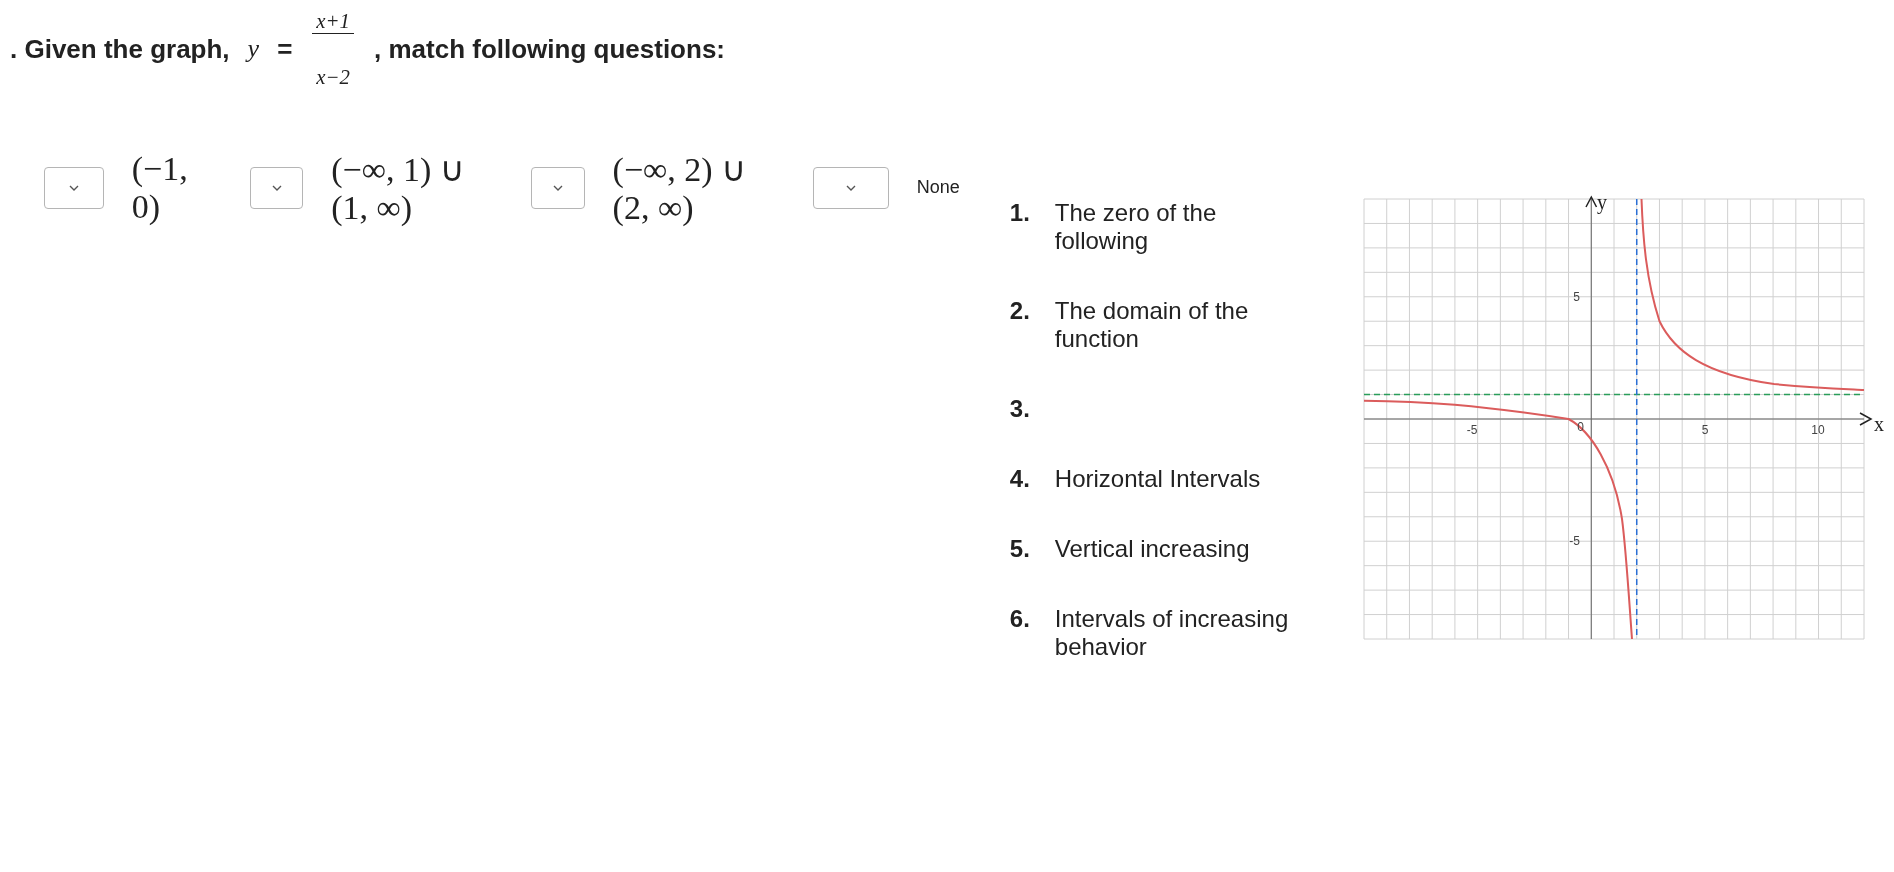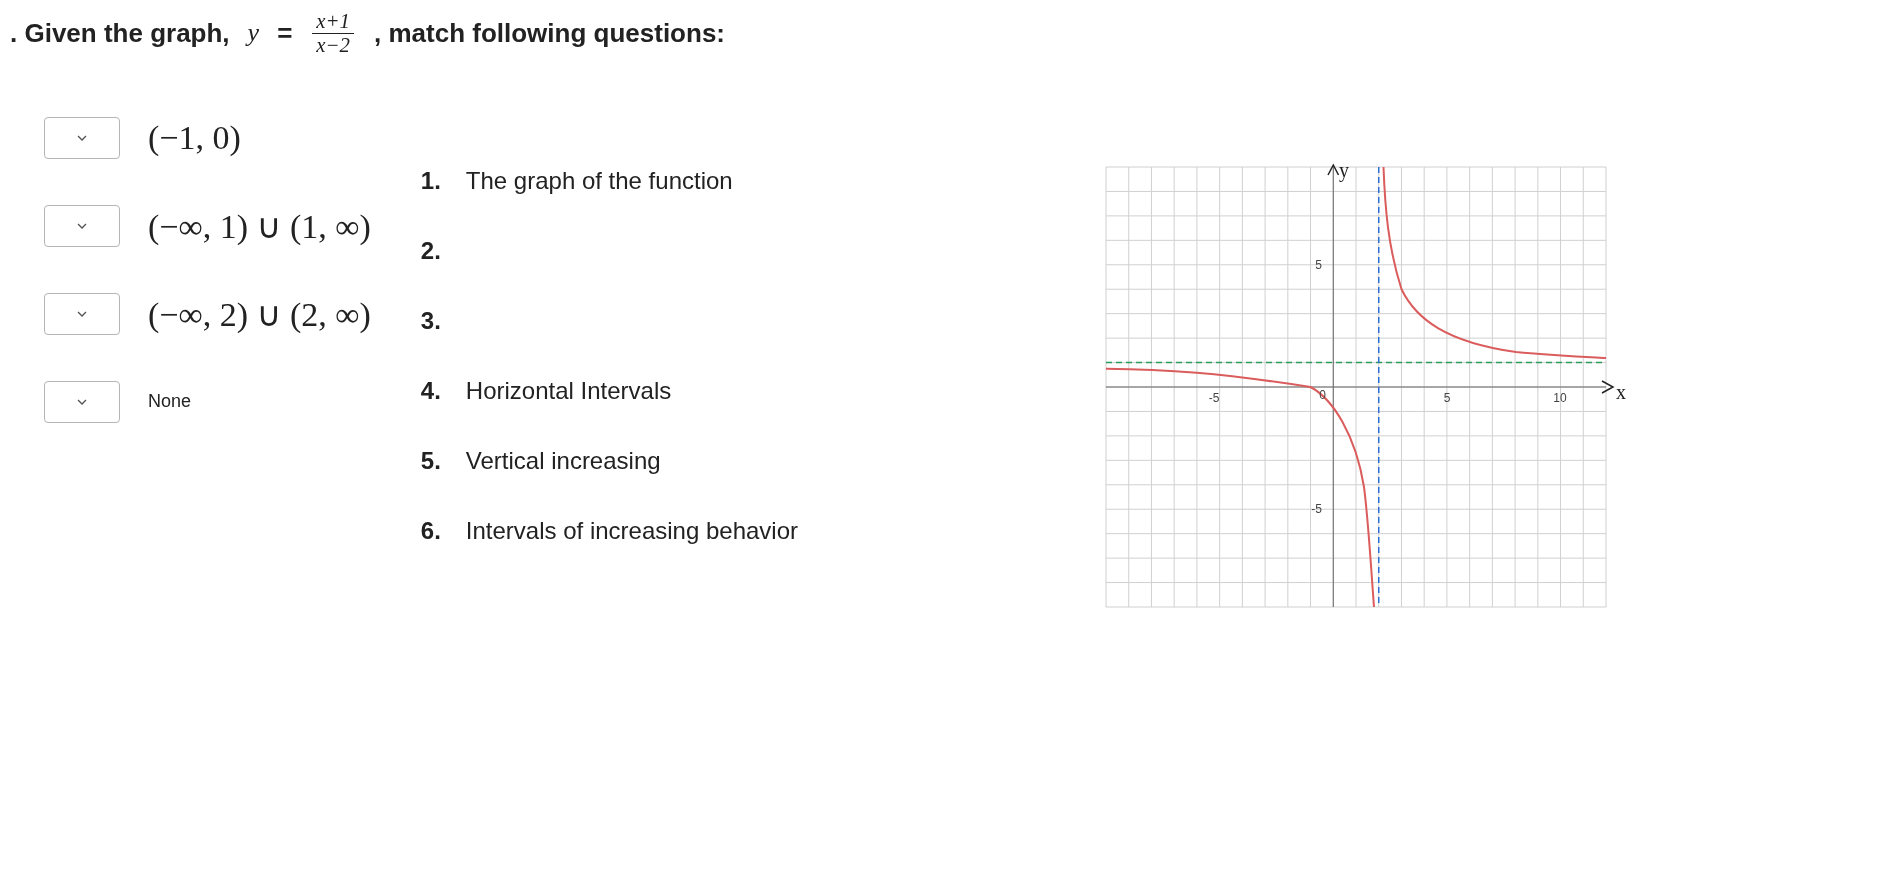--- a/index.html
+++ b/index.html
@@ -23,29 +23,29 @@
       align-items: center;
       font-size: 0.8em;
       font-style: italic;
       font-family: 'Times New Roman', serif;
       line-height: 1.1;
       margin: 0 2px;
       vertical-align: middle;
       font-weight: 400;
     }
     .fraction .num { border-bottom: 1.5px solid #222; padding: 0 4px; }
-    .fraction .den { padding: 0 4px; }
+    .fraction .den { padding: 0 4px; margin-top: 32px; }
     .math-y { font-style: italic; font-family: 'Times New Roman', serif; font-weight: 400; }
     .main-row {
       display: flex;
       gap: 30px;
       align-items: flex-start;
     }
     .matching-col { display: flex; gap: 50px; align-items: flex-start; }
-    .answers { display: flex; flex-direction: column; gap: 46px; padding-left: 34px; }
+    .answers { display: flex; flex-direction: row; gap: 46px; padding-left: 34px; }
     .answer-row { display: flex; align-items: center; gap: 28px; }
     .dropdown {
       width: 76px; height: 42px;
       border: 1px solid #b5b5b5;
       border-radius: 4px;
       background: #fff;
       display: flex; align-items: center; justify-content: center;
       cursor: pointer;
     }
     .dropdown svg { width: 16px; height: 16px; }
@@ -117,24 +117,25 @@
             <svg viewBox="0 0 24 24">
               <path d="M6 9l6 6 6-6" fill="none" stroke="#555" stroke-width="2"></path>
             </svg>
           </div>
           <div class="answer-text none">None</div>
         </div>
       </div>
     <div class="questions" id="questions-container">
         <div class="q-row">
           <div class="q-num">1.</div>
-          <div>The graph of the function</div>
+          <div>The zero of the following</div>
         </div>
         <div class="q-row">
           <div class="q-num">2.</div>
+          <div>The domain of the function</div>
         </div>
         <div class="q-row">
           <div class="q-num">3.</div>
         </div>
         <div class="q-row">
           <div class="q-num">4.</div>
           <div>Horizontal Intervals</div>
         </div>
         <div class="q-row">
           <div class="q-num">5.</div>

